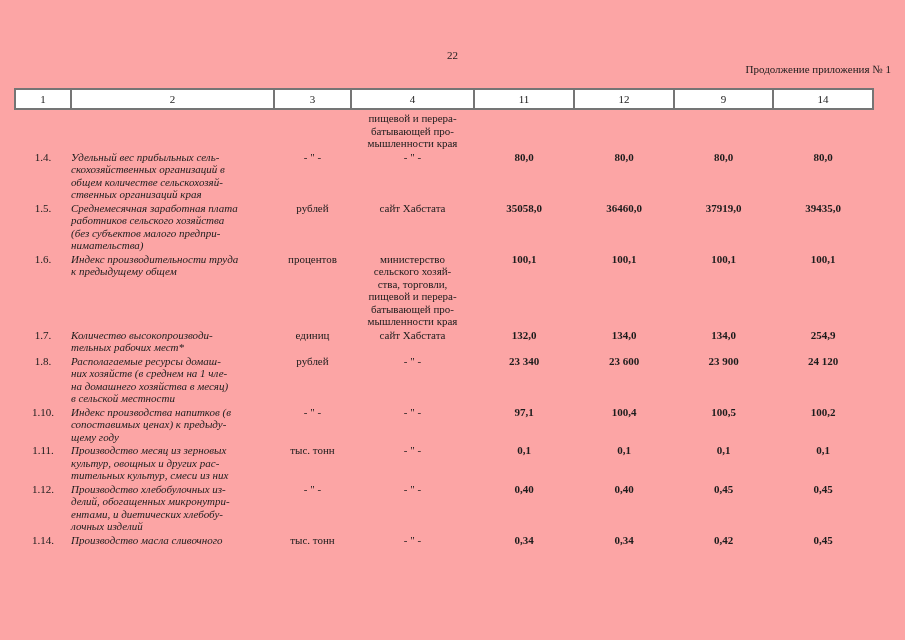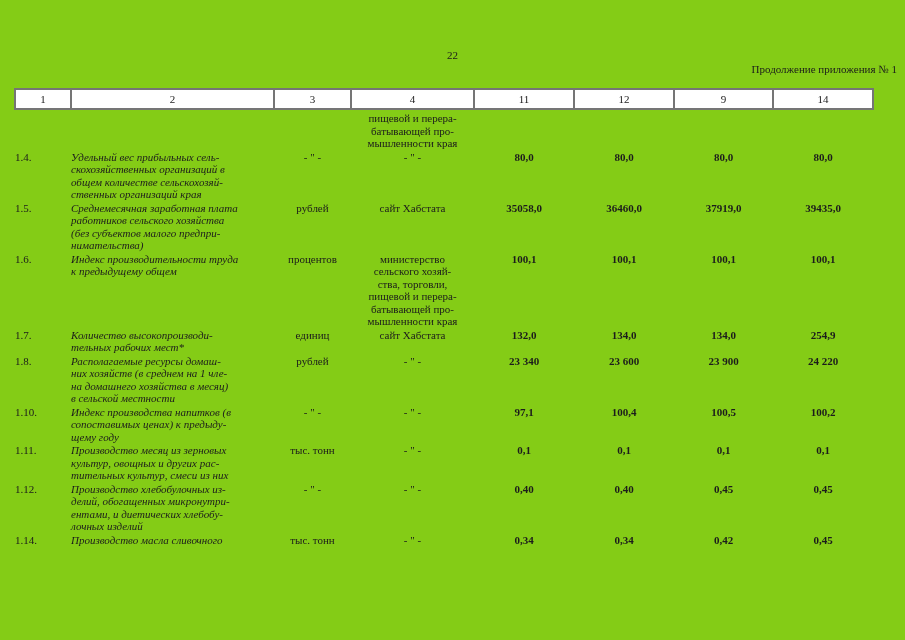--- a/index.html
+++ b/index.html
@@ -1,34 +1,34 @@
 <!DOCTYPE html>
 <html><head>
 <meta charset="utf-8">
 <style>
   html, body { margin: 0; padding: 0; background: #e9e9e9; }
   .page {
     position: relative;
     width: 905px;
     height: 640px;
-    background: #84cc16;
+    background: #fca5a5;
     font-family: "Liberation Serif", "DejaVu Serif", serif;
     font-size: 11px;
     line-height: 12.5px;
     color: #1c1c1c;
     overflow: hidden;
   }
   .page-number {
     position: absolute;
     top: 49px; left: 0; right: 0;
     text-align: center;
   }
   .continuation {
     position: absolute;
-    top: 63px; right: 8px;
+    top: 63px; right: 14px;
     text-align: center;
   }
   table.tbl {
     position: absolute;
     top: 88px; left: 14px;
     width: 858px;
     border-collapse: collapse;
     table-layout: fixed;
   }
   table.tbl th {
@@ -39,21 +39,21 @@
     text-align: center;
     vertical-align: middle;
     background: #ffffff;
   }
   table.tbl td {
     vertical-align: top;
     padding: 0 0 1px 0;
     white-space: pre-line;
   }
   tr.carry-row td { padding-top: 2px; }
-  td.c-num  { text-align: left; padding-left: 19px; }
+  td.c-num  { text-align: center; padding-left: 19px; }
   td.c-ind  { text-align: left; padding-left: 8px; padding-right: 2px; font-style: italic; }
   td.c-unit { text-align: center; }
   td.c-src  { text-align: center; }
   td.c-val  { text-align: center; font-weight: bold; }
 </style>
 </head>
 <body>
 
 <div class="page">
 
@@ -154,21 +154,21 @@
           <td class="c-num">1.8.</td>
           <td class="c-ind">Располагаемые ресурсы домаш-
 них хозяйств (в среднем на 1 чле-
 на домашнего хозяйства в месяц)
 в сельской местности</td>
           <td class="c-unit">рублей</td>
           <td class="c-src">- " -</td>
           <td class="c-val">23 340</td>
           <td class="c-val">23 600</td>
           <td class="c-val">23 900</td>
-          <td class="c-val">24 220</td>
+          <td class="c-val">24 120</td>
         </tr>
         <tr>
           <td class="c-num">1.10.</td>
           <td class="c-ind">Индекс производства напитков (в
 сопоставимых ценах) к предыду-
 щему году</td>
           <td class="c-unit">- " -</td>
           <td class="c-src">- " -</td>
           <td class="c-val">97,1</td>
           <td class="c-val">100,4</td>

